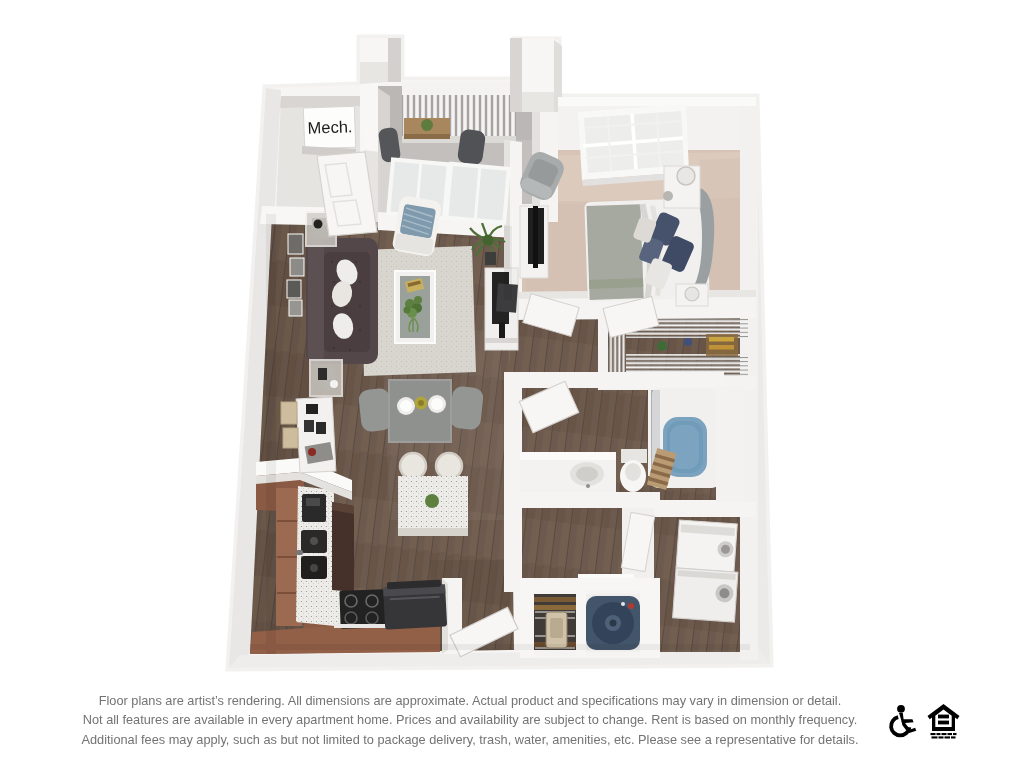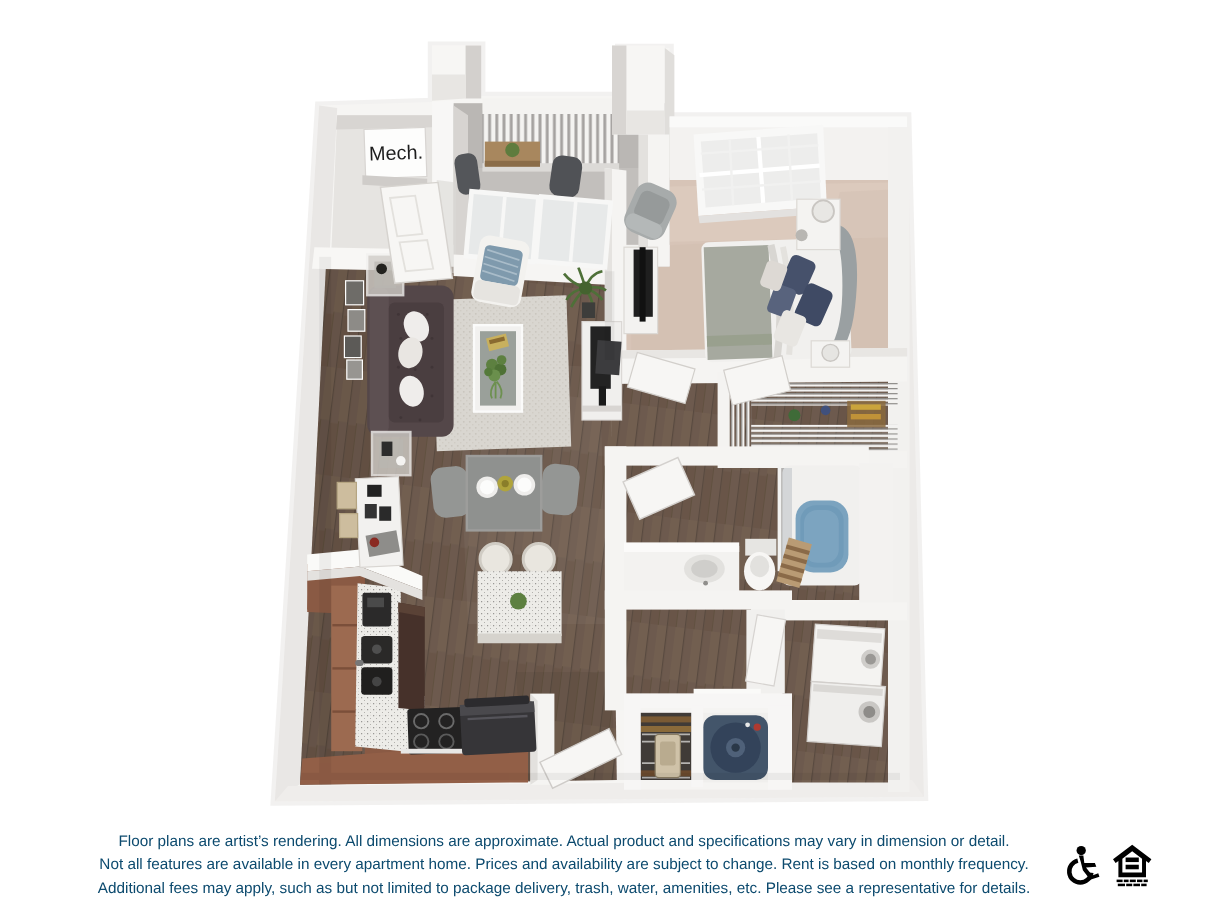--- a/index.html
+++ b/index.html
@@ -1,17 +1,17 @@
 <!DOCTYPE html>
 <html><head>
 <meta charset="utf-8">
 <style>
   html,body{margin:0;padding:0;background:#ffffff;width:1024px;height:768px;overflow:hidden;}
   .disc{position:absolute;left:0;top:691px;width:940px;text-align:center;
-    font-family:"Liberation Sans",sans-serif;font-size:12.75px;line-height:19.4px;color:#0c4a6e;}
+    font-family:"Liberation Sans",sans-serif;font-size:12.75px;line-height:19.4px;color:#737373;}
 </style>
 </head>
 <body>
 <svg width="1024" height="768" viewBox="0 0 1024 768" style="position:absolute;left:0;top:0">
 <defs>
   <pattern id="wood" width="15" height="90" patternUnits="userSpaceOnUse" patternTransform="rotate(7)">
     <rect width="15" height="90" fill="#6d5a4e"></rect>
     <rect x="0" width="1" height="90" fill="#594a40"></rect>
     <rect x="7.5" width="7.5" height="44" fill="#776252" opacity="0.55"></rect>
     <rect x="1" y="46" width="6.5" height="44" fill="#665244" opacity="0.6"></rect>

